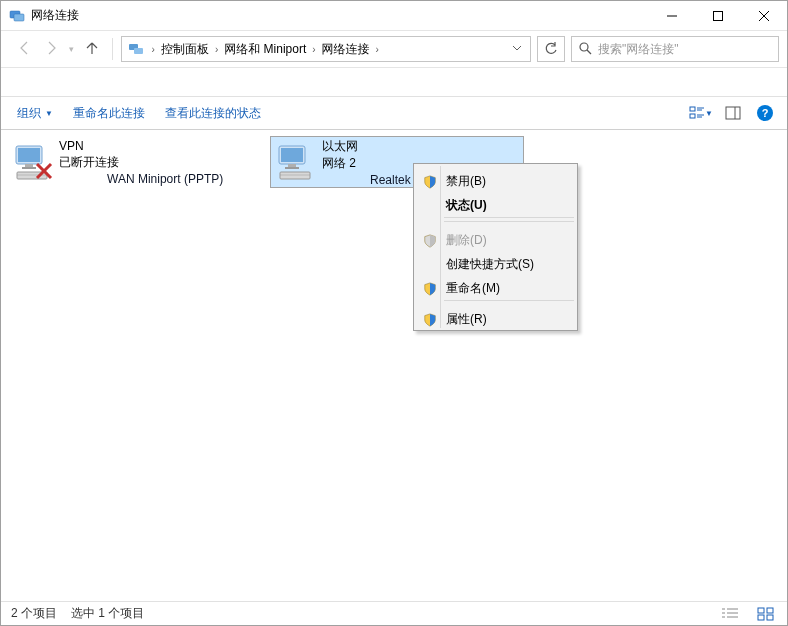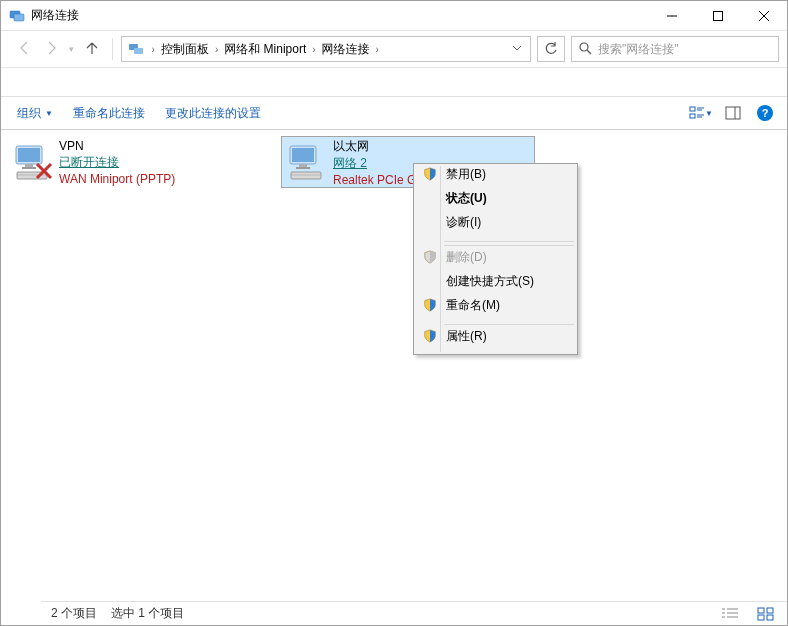--- a/index.html
+++ b/index.html
@@ -35,43 +35,43 @@
   .cmd { color:#1a61b7; padding:4px 6px; display:flex; align-items:center; gap:2px; white-space:nowrap; }
   .cmd .caret { font-size:8px; color:#1a61b7; margin-left:2px; }
   .cmd-bar .spacer { flex:1; }
   .cmd-icon { width:24px; height:24px; display:flex; align-items:center; justify-content:center; color:#555; }
   .cmd-icon.active { color:#1a61b7; }
   .help-icon { color:#fff; background:#0078d7; border-radius:50%; width:16px; height:16px; display:flex; align-items:center; justify-content:center; font-size:11px; font-weight:bold; }
   .help-wrap { width:24px; display:flex; align-items:center; justify-content:center;}
 
   
   .content { flex:1; position:relative; background:#fff; overflow:hidden; padding:6px; }
-  .conn-items { display:flex; gap:20px; align-items:flex-start; }
+  .conn-items { display:flex; gap:9px; align-items:flex-start; }
   .conn-item { width:254px; height:52px; padding:1px; display:flex; gap:2px; border:1px solid transparent; }
   .conn-item.selected { background:#cce8ff; border:1px solid #a3a3a3; }
   .conn-icon { width:48px; height:48px; display:flex; align-items:center; justify-content:center; position:relative; flex:none; }
   .conn-text { display:flex; flex-direction:column; justify-content:center; gap:1px; min-width:0; }
   .conn-text .l1 { color:#000; white-space:nowrap; overflow:hidden; text-overflow:ellipsis; }
-  .conn-text .l2 { color:#0f766e; white-space:nowrap; overflow:hidden; text-overflow:ellipsis;text-decoration:underline; }
-  .conn-text .l3 { color:#b91c1c; white-space:nowrap; overflow:hidden; text-overflow:ellipsis; }
+  .conn-text .l2 { color:#000000; white-space:nowrap; overflow:hidden; text-overflow:ellipsis; }
+  .conn-text .l3 { color:#0f172a; white-space:nowrap; overflow:hidden; text-overflow:ellipsis;margin-left:48px; }
 
   
   .conn-icon svg { width:40px; height:40px; }
 
   
   .ctx-menu { position:absolute; left:412px; top:33px; width:165px; background:#f2f2f2; border:1px solid #a0a0a0; box-shadow:3px 3px 3px rgba(0,0,0,0.2); padding:2px; }
-  .ctx-item { height:24px; display:flex; align-items:flex-start; padding:0 8px 0 30px; position:relative; white-space:nowrap;}
+  .ctx-item { height:24px; display:flex; align-items:flex-end; padding:0 8px 0 30px; position:relative; white-space:nowrap;}
   .ctx-item.disabled { color:#999; }
   .ctx-item.bold { font-weight:bold; }
   .ctx-item .shield { position:absolute; left:6px; width:16px; height:16px; display:flex; align-items:center; justify-content:center; }
   .ctx-sep { height:1px; background:#d7d7d7; margin:3px 1px 3px 28px; }
   .ctx-gutter { position:absolute; left:26px; top:2px; bottom:2px; width:1px; background:#d7d7d7; }
 
   
-  .status-bar { height:24px; border-top:1px solid #e1e1e1; display:flex; align-items:center; padding:0 10px; gap:14px; color:#333;margin-left:40px; }
+  .status-bar { height:24px; border-top:1px solid #e1e1e1; display:flex; align-items:center; padding:0 10px; gap:14px; color:#333; }
   .status-bar .spacer { flex:1; }
   .status-icon { width:22px; height:18px; display:flex; align-items:center; justify-content:center; color:#888; }
   .status-icon.active { color:#1a61b7; }
 </style>
 </head>
 <body>
 
 <div class="title-bar">
   <span class="app-icon">
     <svg viewBox="0 0 16 16">
@@ -149,21 +149,21 @@
 </div>
 
 <div class="divider-h"></div>
 
 <div class="cmd-bar">
   <span class="cmd">
       <span>组织</span>
       <span class="caret">▼</span>
     </span>
   <span class="cmd">重命名此连接</span>
-  <span class="cmd">更改此连接的设置</span>
+  <span class="cmd">查看此连接的状态</span>
   <span class="spacer"></span>
   <span class="cmd-icon active">
     <svg width="16" height="16">
         <rect x="1" y="2" width="5" height="4" fill="none" stroke="currentColor"></rect>
         <rect x="1" y="9" width="5" height="4" fill="none" stroke="currentColor"></rect>
         <line x1="8" y1="3" x2="15" y2="3" stroke="currentColor"></line>
         <line x1="8" y1="5" x2="13" y2="5" stroke="currentColor"></line>
         <line x1="8" y1="10" x2="15" y2="10" stroke="currentColor"></line>
         <line x1="8" y1="12" x2="13" y2="12" stroke="currentColor"></line>
       </svg>
@@ -230,23 +230,20 @@
             <svg viewBox="0 0 16 16" width="14" height="14">
               <path d="M8 1 L14 3 V8 C14 12 8 15 8 15 C8 15 2 12 2 8 V3 Z" fill="#f7c948" stroke="#7a5c00" stroke-width="0.5"></path>
               <path d="M8 1 L14 3 V8 C14 12 8 15 8 15 Z" fill="#2e7cd6"></path>
             </svg>
           </span>
           <span>禁用(B)</span>
         </div>
         <div class="ctx-item bold">
           <span>状态(U)</span>
         </div>
-        <div class="ctx-item">
-          <span>诊断(I)</span>
-        </div>
         <div class="ctx-sep"></div>
         <div class="ctx-sep"></div>
         <div class="ctx-item disabled">
           <span class="shield">
             <svg viewBox="0 0 16 16" width="14" height="14">
               <path d="M8 1 L14 3 V8 C14 12 8 15 8 15 C8 15 2 12 2 8 V3 Z" fill="#d9d9d9" stroke="#7a5c00" stroke-width="0.5"></path>
               <path d="M8 1 L14 3 V8 C14 12 8 15 8 15 Z" fill="#bfbfbf"></path>
             </svg>
           </span>
           <span>删除(D)</span>

